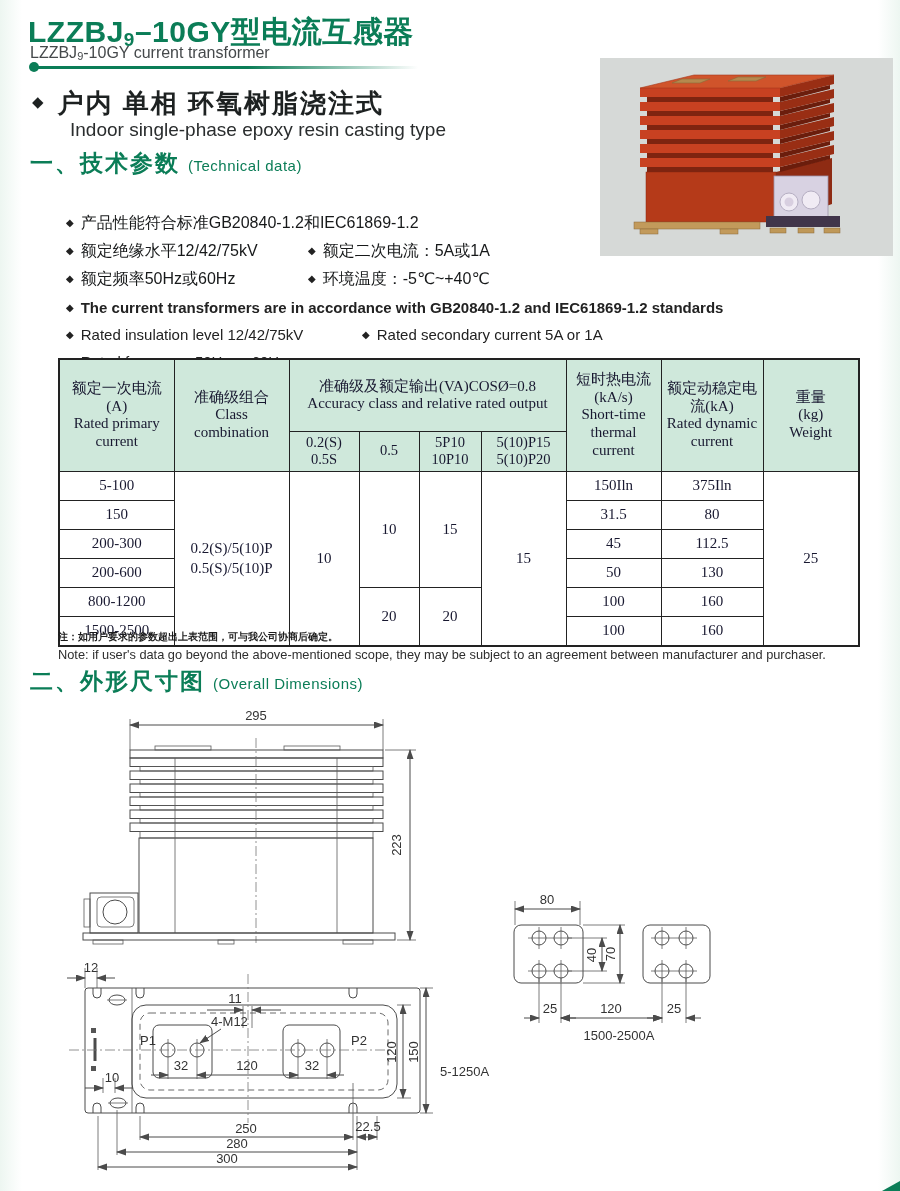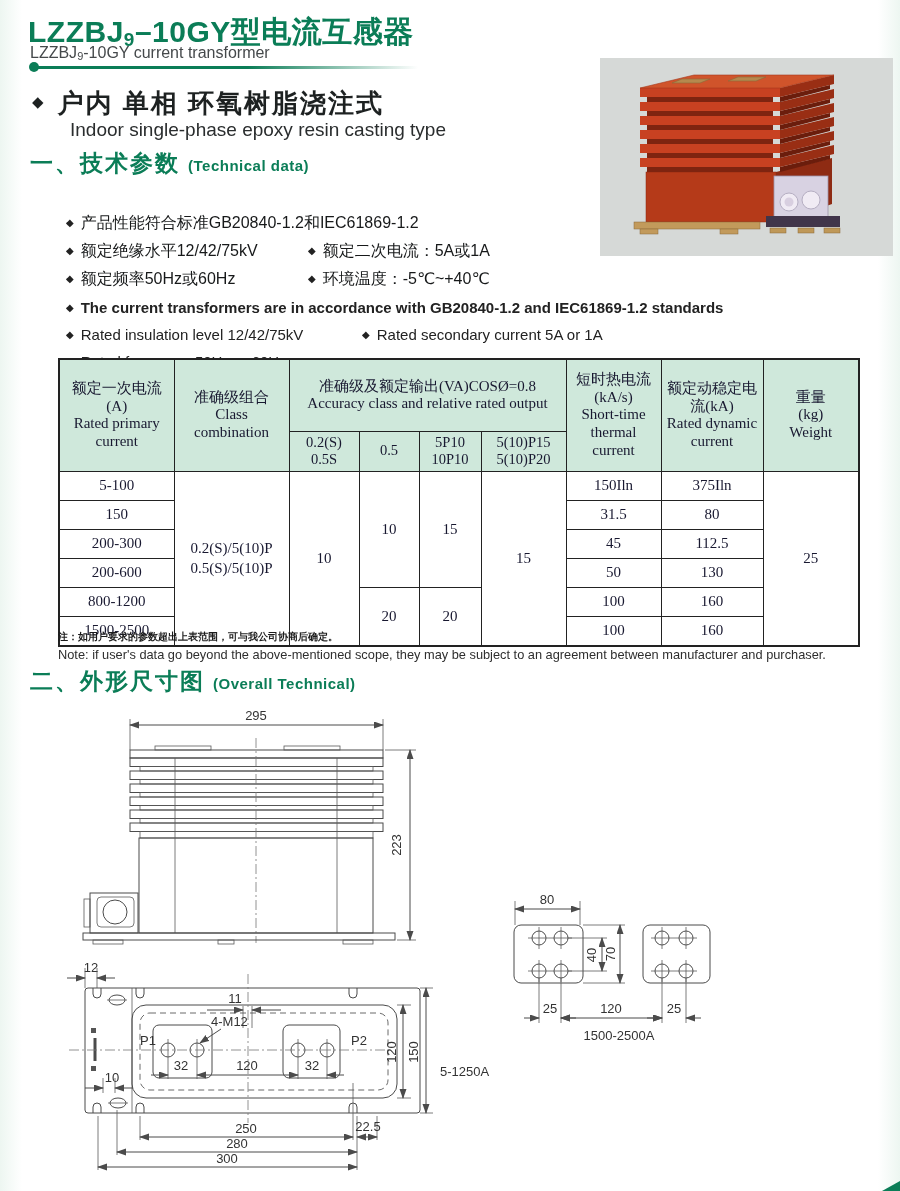--- a/index.html
+++ b/index.html
@@ -17,21 +17,21 @@
   .greenline{left:30px;top:66px;width:396px;height:3px;
     background:linear-gradient(90deg,#0b7d57 55%,rgba(11,125,87,0) 98%);border-radius:2px;}
   .greendot{left:29px;top:62px;width:10px;height:10px;border-radius:50%;background:#0b7d57;}
   
   .feature-zh{left:32px;top:86px;font-size:26px;font-weight:bold;color:#1d2121;letter-spacing:2px;}
   .feature-zh .dia{font-size:15px;vertical-align:5px;margin-right:14px;letter-spacing:0;}
   .feature-en{left:70px;top:119px;font-size:19px;color:#2a2d2e;}
   
   .sec-head{font-weight:bold;color:#0b7d57;}
   .sec-zh{font-size:23px;letter-spacing:2px;}
-  .sec-en{font-size:15px;font-weight:bold;margin-left:8px;letter-spacing:0.5px;margin-top:28px;}
+  .sec-en{font-size:15px;font-weight:normal;margin-left:8px;letter-spacing:0.5px;margin-top:28px;}
   
   .brow{font-size:16px;color:#17191a;white-space:nowrap;margin-top:29px;}
   .brow .dia{font-size:10px;vertical-align:2px;margin-right:7px;color:#222;}
   .brow-en{font-size:15px;color:#222;}
   
   table.spec{position:absolute;left:58px;top:358px;width:800px;border-collapse:collapse;table-layout:fixed;
     font-family:"Liberation Serif","DejaVu Serif",serif;color:#181830;}
   table.spec th,table.spec td{border:1px solid #222;text-align:center;vertical-align:middle;padding:1px 2px;}
   table.spec{border:2px solid #222;}
   table.spec thead th{background:#cfe8db;font-weight:normal;font-size:15px;line-height:1.18;}
@@ -231,21 +231,21 @@
         <td>100</td>
         <td>160</td>
       </tr>
     </tbody>
   </table>
 
   <div class="abs note-zh">注：如用户要求的参数超出上表范围，可与我公司协商后确定。</div>
   <div class="abs note-en">Note: if user's data go beyond the above-mentioned scope, they may be subject to an agreement between manufacturer and purchaser.</div>
 
   <div class="abs sec-head" style="left:30px;top:666px;">
-    <span class="sec-zh">二、外形尺寸图</span><span class="sec-en">(Overall  Technical)</span>
+    <span class="sec-zh">二、外形尺寸图</span><span class="sec-en">(Overall  Dimensions)</span>
   </div>
 
   <svg class="abs" style="left:60px;top:703px;" width="410" height="250" viewBox="0 0 410 250">
     <defs>
       <marker id="ar1" markerWidth="10" markerHeight="8" refX="9" refY="3.5" orient="auto-start-reverse" markerUnits="userSpaceOnUse">
         <path d="M0,0 L10,3.5 L0,7 z" fill="#4b4b4b"></path>
       </marker>
     </defs>
     <g>
       <rect class="ln" x="70" y="47" width="253" height="8"></rect>

